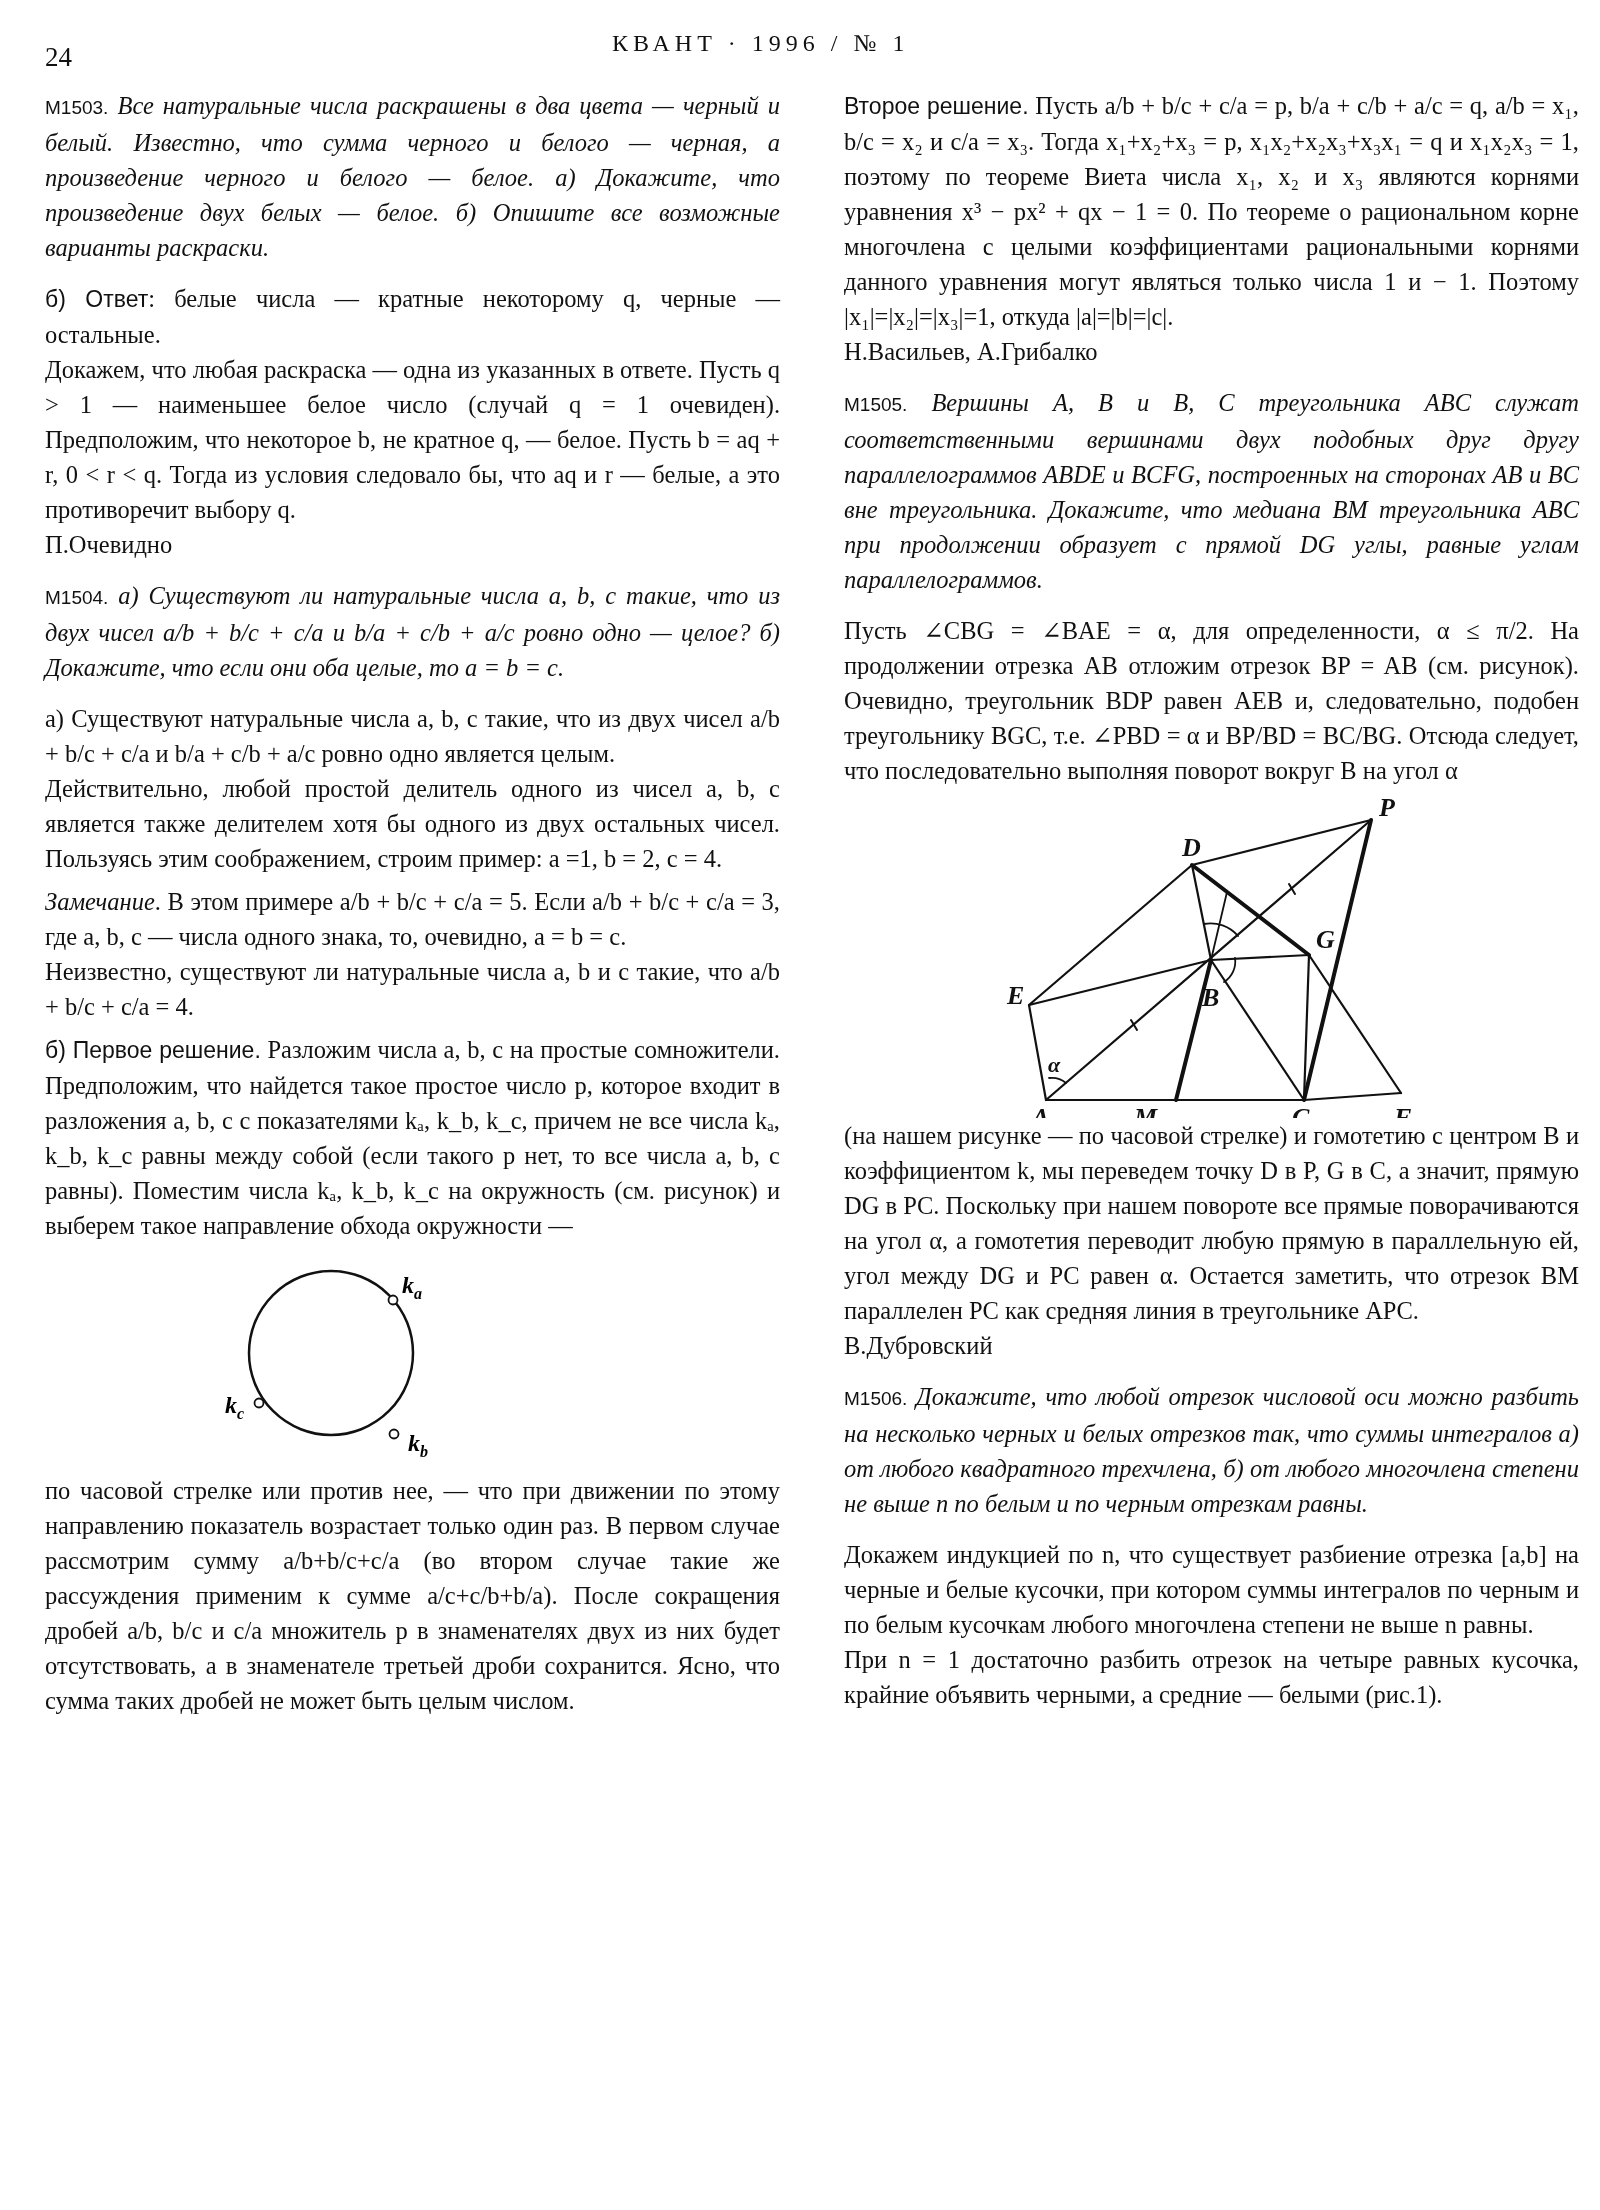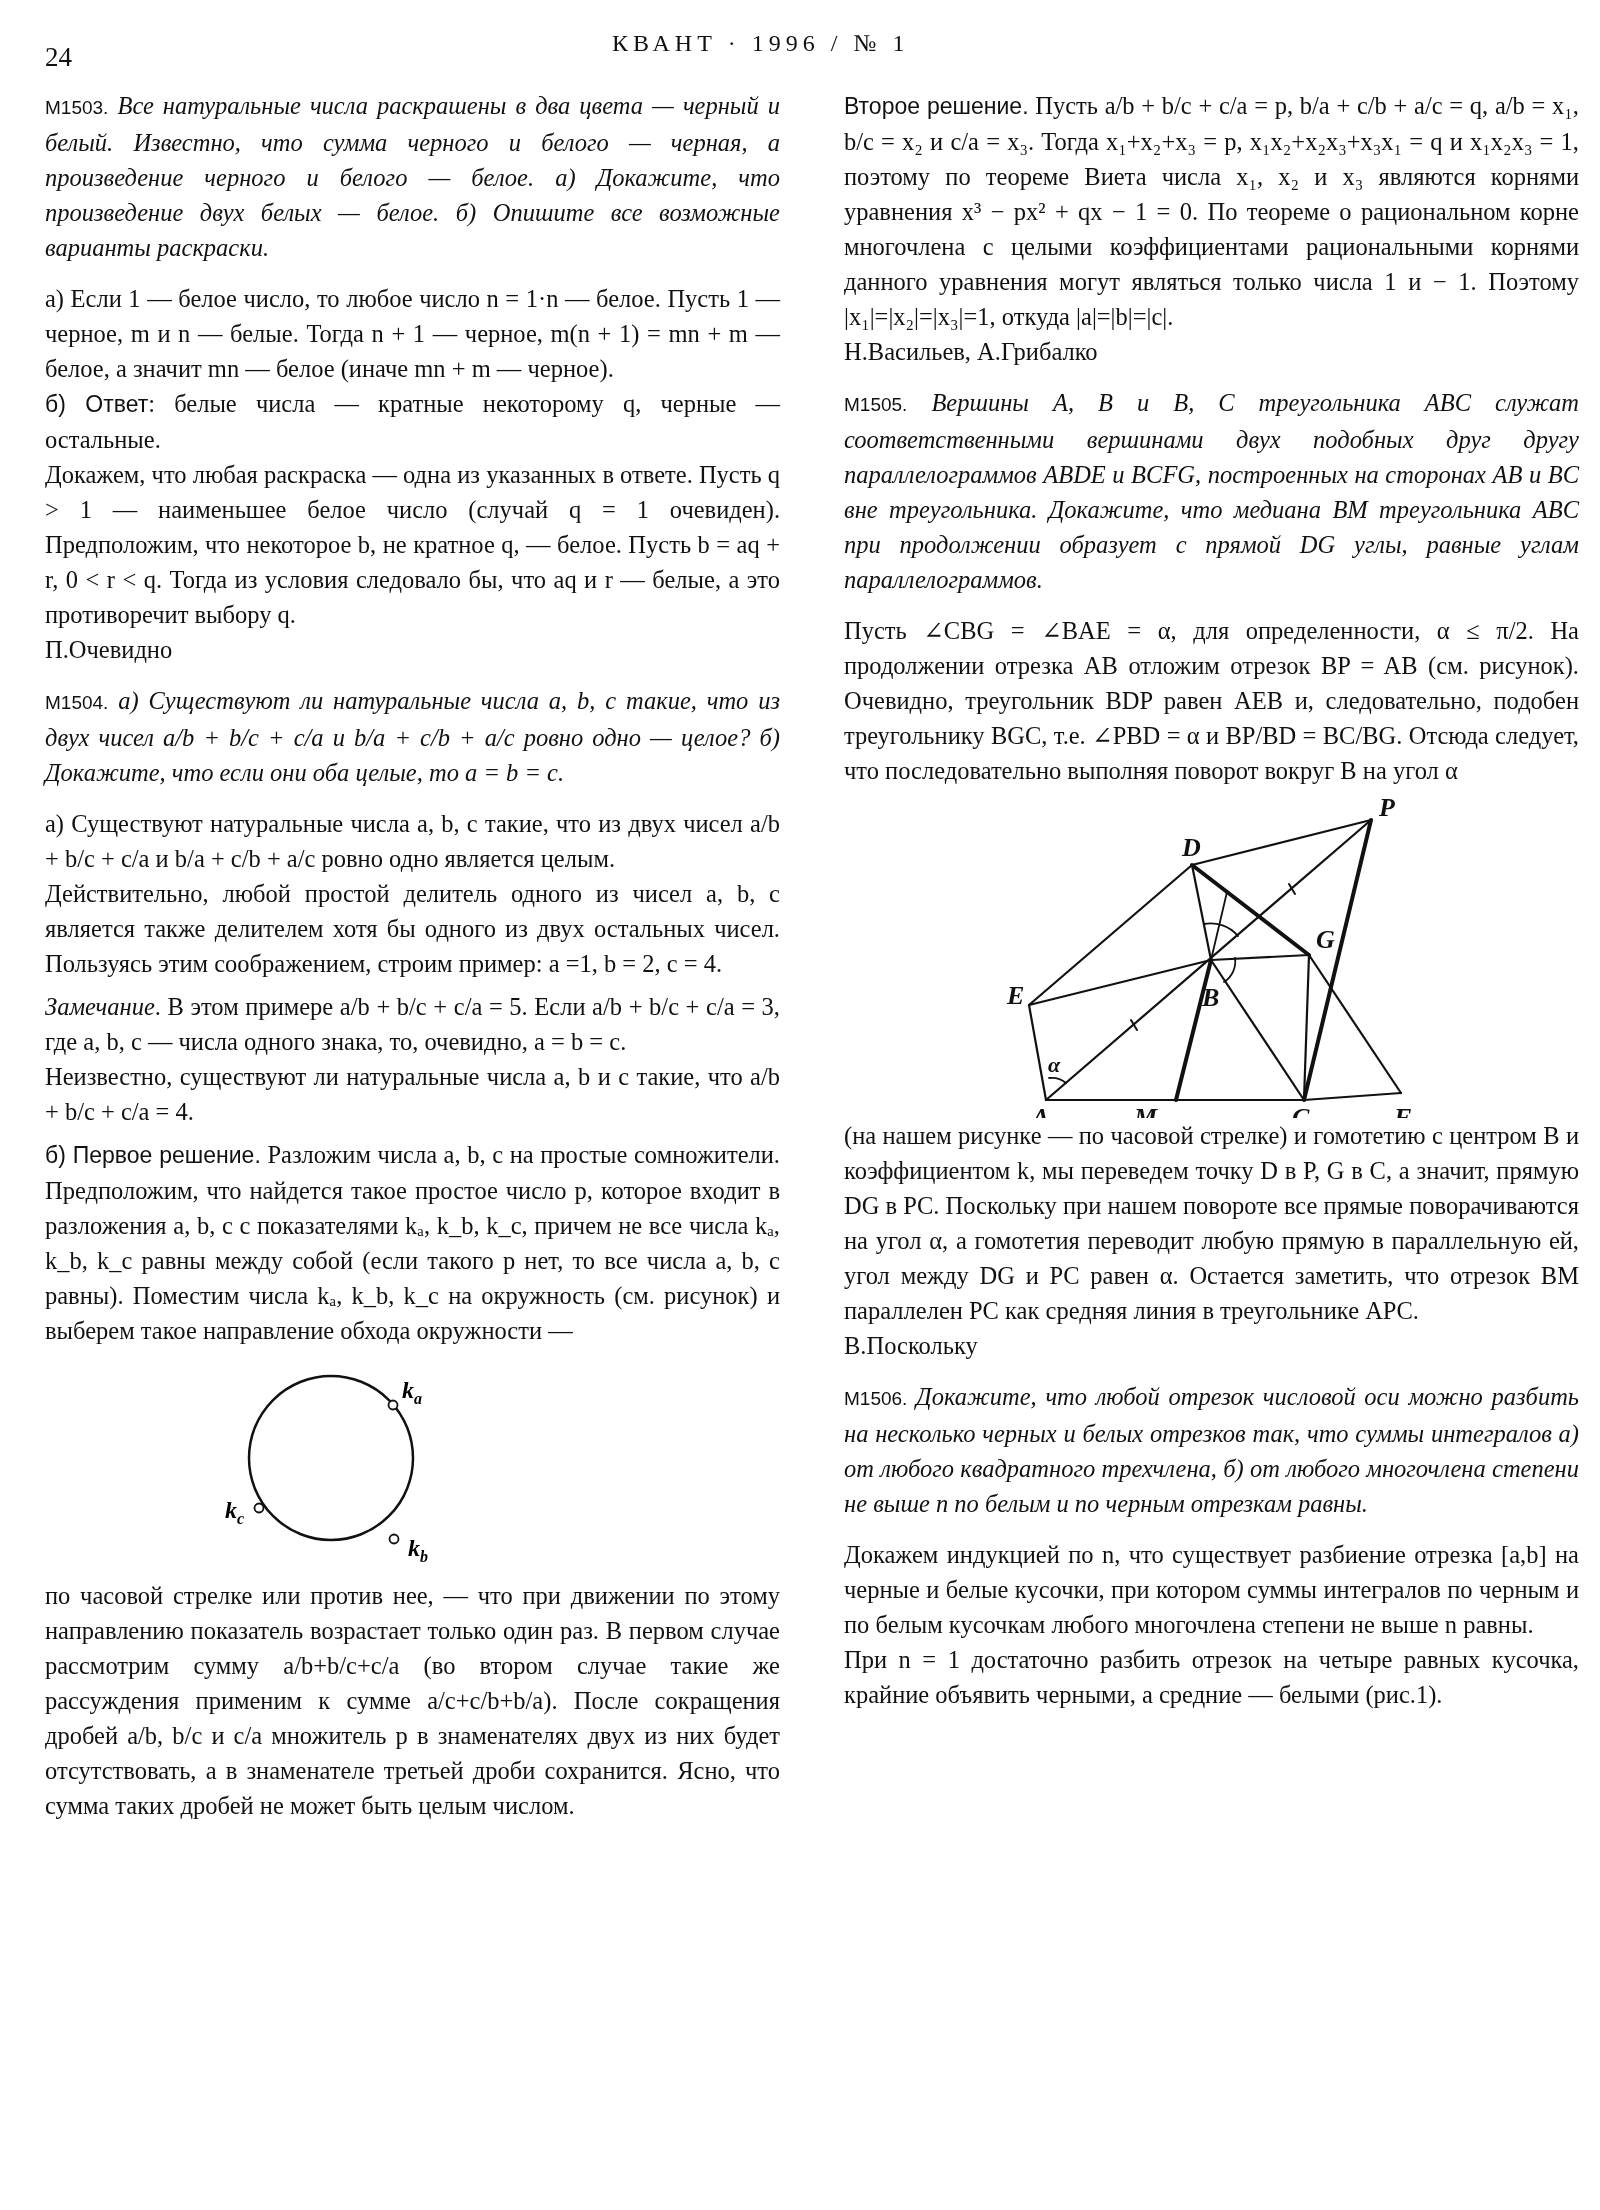--- a/index.html
+++ b/index.html
@@ -26,21 +26,20 @@
 </style>
 </head>
 <body>
 
 <div class="page-num">24</div>
 <div class="running-head">КВАНТ · 1996 / № 1</div>
 
 <div class="col col-left">
   <p class="problem"><span class="pid">М1503.</span> <span>Все натуральные числа раскрашены в два цвета — черный и белый. Известно, что сумма черного и белого — черная, а произведение черного и белого — белое. а) Докажите, что произведение двух белых — белое. б) Опишите все возможные варианты раскраски.</span></p>
   <div class="gap"></div>
-  <p>а) Если 1 — белое число, то любое число n = 1·n — белое. Пусть 1 — черное, m и n — белые. Тогда n + 1 — черное, m(n + 1) = mn + m — белое, а значит mn — белое (иначе mn + m — черное).</p>
   <p><span class="label-sans">б) Ответ</span><span>: белые числа — кратные некоторому q, черные — остальные.</span></p>
   <p>Докажем, что любая раскраска — одна из указанных в ответе. Пусть q &gt; 1 — наименьшее белое число (случай q = 1 очевиден). Предположим, что некоторое b, не кратное q, — белое. Пусть b = aq + r, 0 &lt; r &lt; q. Тогда из условия следовало бы, что aq и r — белые, а это противоречит выбору q.</p>
   <p class="sign">П.Очевидно</p>
   <div class="gap"></div>
 
   <p class="problem"><span class="pid">М1504.</span> <span>а) Существуют ли натуральные числа a, b, c такие, что из двух чисел a/b + b/c + c/a и b/a + c/b + a/c ровно одно — целое? б) Докажите, что если они оба целые, то a = b = c.</span></p>
   <div class="gap"></div>
   <p>а) Существуют натуральные числа a, b, c такие, что из двух чисел a/b + b/c + c/a и b/a + c/b + a/c ровно одно является целым.</p>
   <p>Действительно, любой простой делитель одного из чисел a, b, c является также делителем хотя бы одного из двух остальных чисел. Пользуясь этим соображением, строим пример: a =1, b = 2, c = 4.</p>
   <div class="gap-sm"></div>
@@ -113,20 +112,20 @@
       <text x="983" y="1136">E</text>
       <text x="1178" y="1138">B</text>
       <text x="1158" y="988">D</text>
       <text x="1292" y="1080">G</text>
       <text x="1355" y="948">P</text>
       <text x="1024" y="1204" font-size="22" font-weight="normal">α</text>
     </g>
   </svg>
 
   <p>(на нашем рисунке — по часовой стрелке) и гомотетию с центром B и коэффициентом k, мы переведем точку D в P, G в C, а значит, прямую DG в PC. Поскольку при нашем повороте все прямые поворачиваются на угол α, а гомотетия переводит любую прямую в параллельную ей, угол между DG и PC равен α. Остается заметить, что отрезок BM параллелен PC как средняя линия в треугольнике APC.</p>
-  <p class="sign">В.Поскольку</p>
+  <p class="sign">В.Дубровский</p>
   <div class="gap"></div>
 
   <p class="problem"><span class="pid">М1506.</span> <span>Докажите, что любой отрезок числовой оси можно разбить на несколько черных и белых отрезков так, что суммы интегралов а) от любого квадратного трехчлена, б) от любого многочлена степени не выше n по белым и по черным отрезкам равны.</span></p>
   <div class="gap"></div>
   <p>Докажем индукцией по n, что существует разбиение отрезка [a,b] на черные и белые кусочки, при котором суммы интегралов по черным и по белым кусочкам любого многочлена степени не выше n равны.</p>
   <p>При n = 1 достаточно разбить отрезок на четыре равных кусочка, крайние объявить черными, а средние — белыми (рис.1).</p>
 </div>
 
 </body></html>

